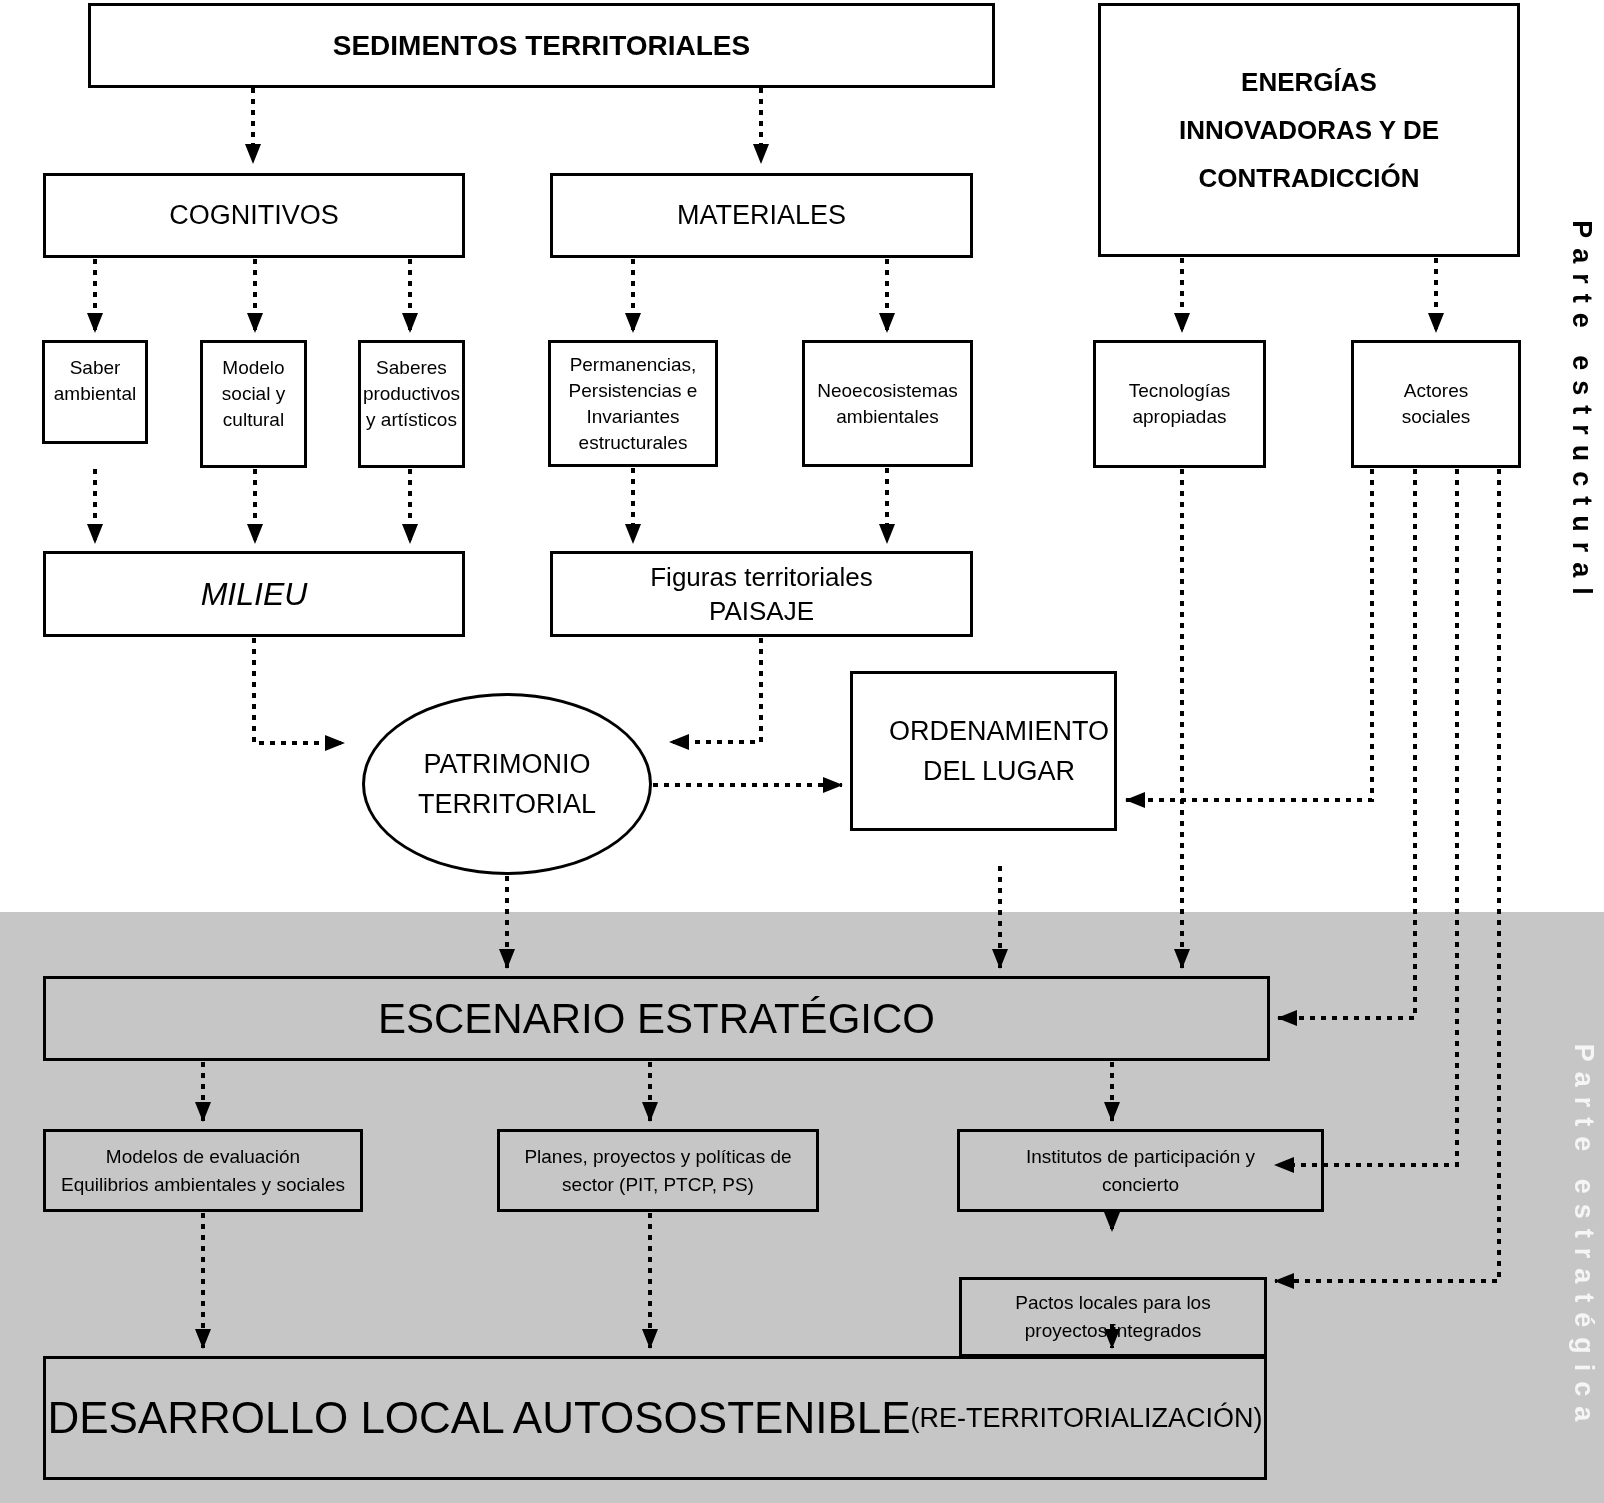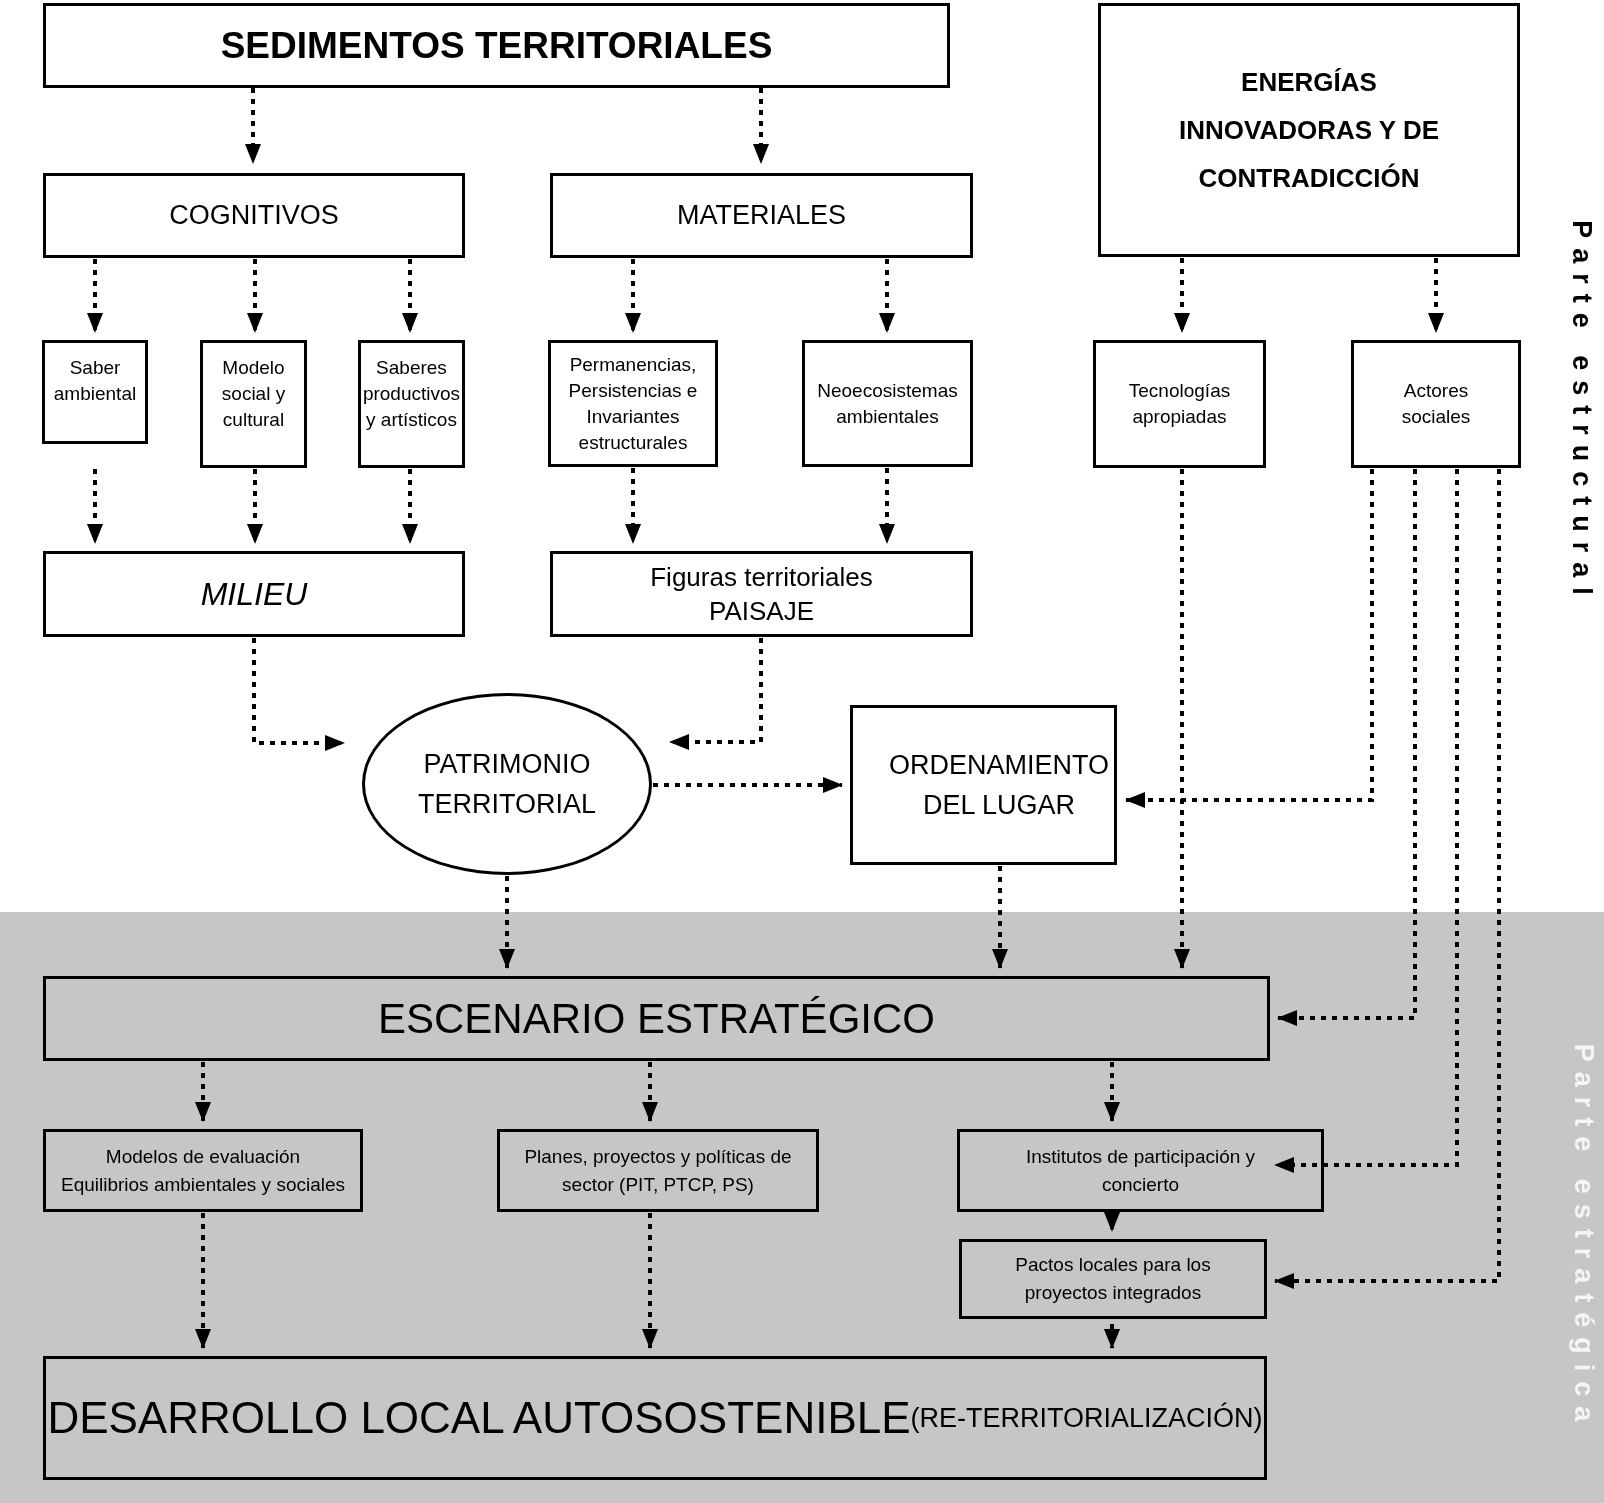--- a/index.html
+++ b/index.html
@@ -9,21 +9,21 @@
   }
   .gray-band{position:absolute;left:0;top:912px;width:1604px;height:591px;background:#c6c6c6;}
   svg.edges{position:absolute;left:0;top:0;width:1604px;height:1503px;pointer-events:none;}
   .node{
     position:absolute;box-sizing:border-box;border:3px solid #000;background:#fff;
     display:flex;align-items:center;justify-content:center;text-align:center;
     white-space:pre-line;
   }
   .gnode{background:transparent;}
   .f-small{font-size:19px;line-height:26px;}
-  .f-head{font-size:37px;line-height:34px;font-weight:bold;}
+  .f-head{font-size:28px;line-height:34px;font-weight:bold;margin-left:45px;}
   .f-mid{font-size:27px;line-height:33px;}
   .f-energy{font-size:26px;line-height:48px;font-weight:bold;}
   .f-oval{font-size:27px;line-height:40px;}
   .f-big{font-size:42px;line-height:46px;}
   .f-italic{font-size:32px;font-style:italic;}
   .f-fig{font-size:26px;line-height:34px;}
   .f-bsmall{font-size:19px;line-height:28px;}
   .ellipse{border-radius:50%;}
   .vlabel{
     position:absolute;transform-origin:0 0;transform:rotate(90deg);
@@ -118,35 +118,35 @@
 sociales</div>
 
   <div class="node f-italic" style="left:43px;top:551px;width:422px;height:86px;">MILIEU</div>
 
   <div class="node f-fig" style="left:550px;top:551px;width:423px;height:86px;">Figuras territoriales
 PAISAJE</div>
 
   <div class="node ellipse f-oval" style="left:362px;top:693px;width:290px;height:182px;">PATRIMONIO
 TERRITORIAL</div>
 
-  <div class="node f-oval" style="left:850px;top:705px;width:267px;height:160px;padding-left:31px;">ORDENAMIENTO
+  <div class="node f-oval" style="left:850px;top:671px;width:267px;height:160px;padding-left:31px;">ORDENAMIENTO
 DEL LUGAR</div>
 
   <div class="node gnode f-big" style="left:43px;top:976px;width:1227px;height:85px;">ESCENARIO ESTRATÉGICO</div>
 
   <div class="node gnode f-bsmall" style="left:43px;top:1129px;width:320px;height:83px;">Modelos de evaluación
 Equilibrios ambientales y sociales</div>
 
   <div class="node gnode f-bsmall" style="left:497px;top:1129px;width:322px;height:83px;">Planes, proyectos y políticas de
 sector (PIT, PTCP, PS)</div>
 
   <div class="node gnode f-bsmall" style="left:957px;top:1129px;width:367px;height:83px;">Institutos de participación y
 concierto</div>
 
-  <div class="node gnode f-bsmall" style="left:959px;top:1239px;width:308px;height:80px;">Pactos locales para los
+  <div class="node gnode f-bsmall" style="left:959px;top:1277px;width:308px;height:80px;">Pactos locales para los
 proyectos integrados</div>
 
   <div class="node gnode" style="left:43px;top:1356px;width:1224px;height:124px;">
     <div style="font-size:44px;line-height:52px;">DESARROLLO LOCAL AUTOSOSTENIBLE</div>
     <div class="desarrollo-sub">(RE-TERRITORIALIZACIÓN)</div>
   </div>
 
   <div class="vlabel structural">Parte estructural</div>
   <div class="vlabel strategic">Parte estratégica</div>
 

